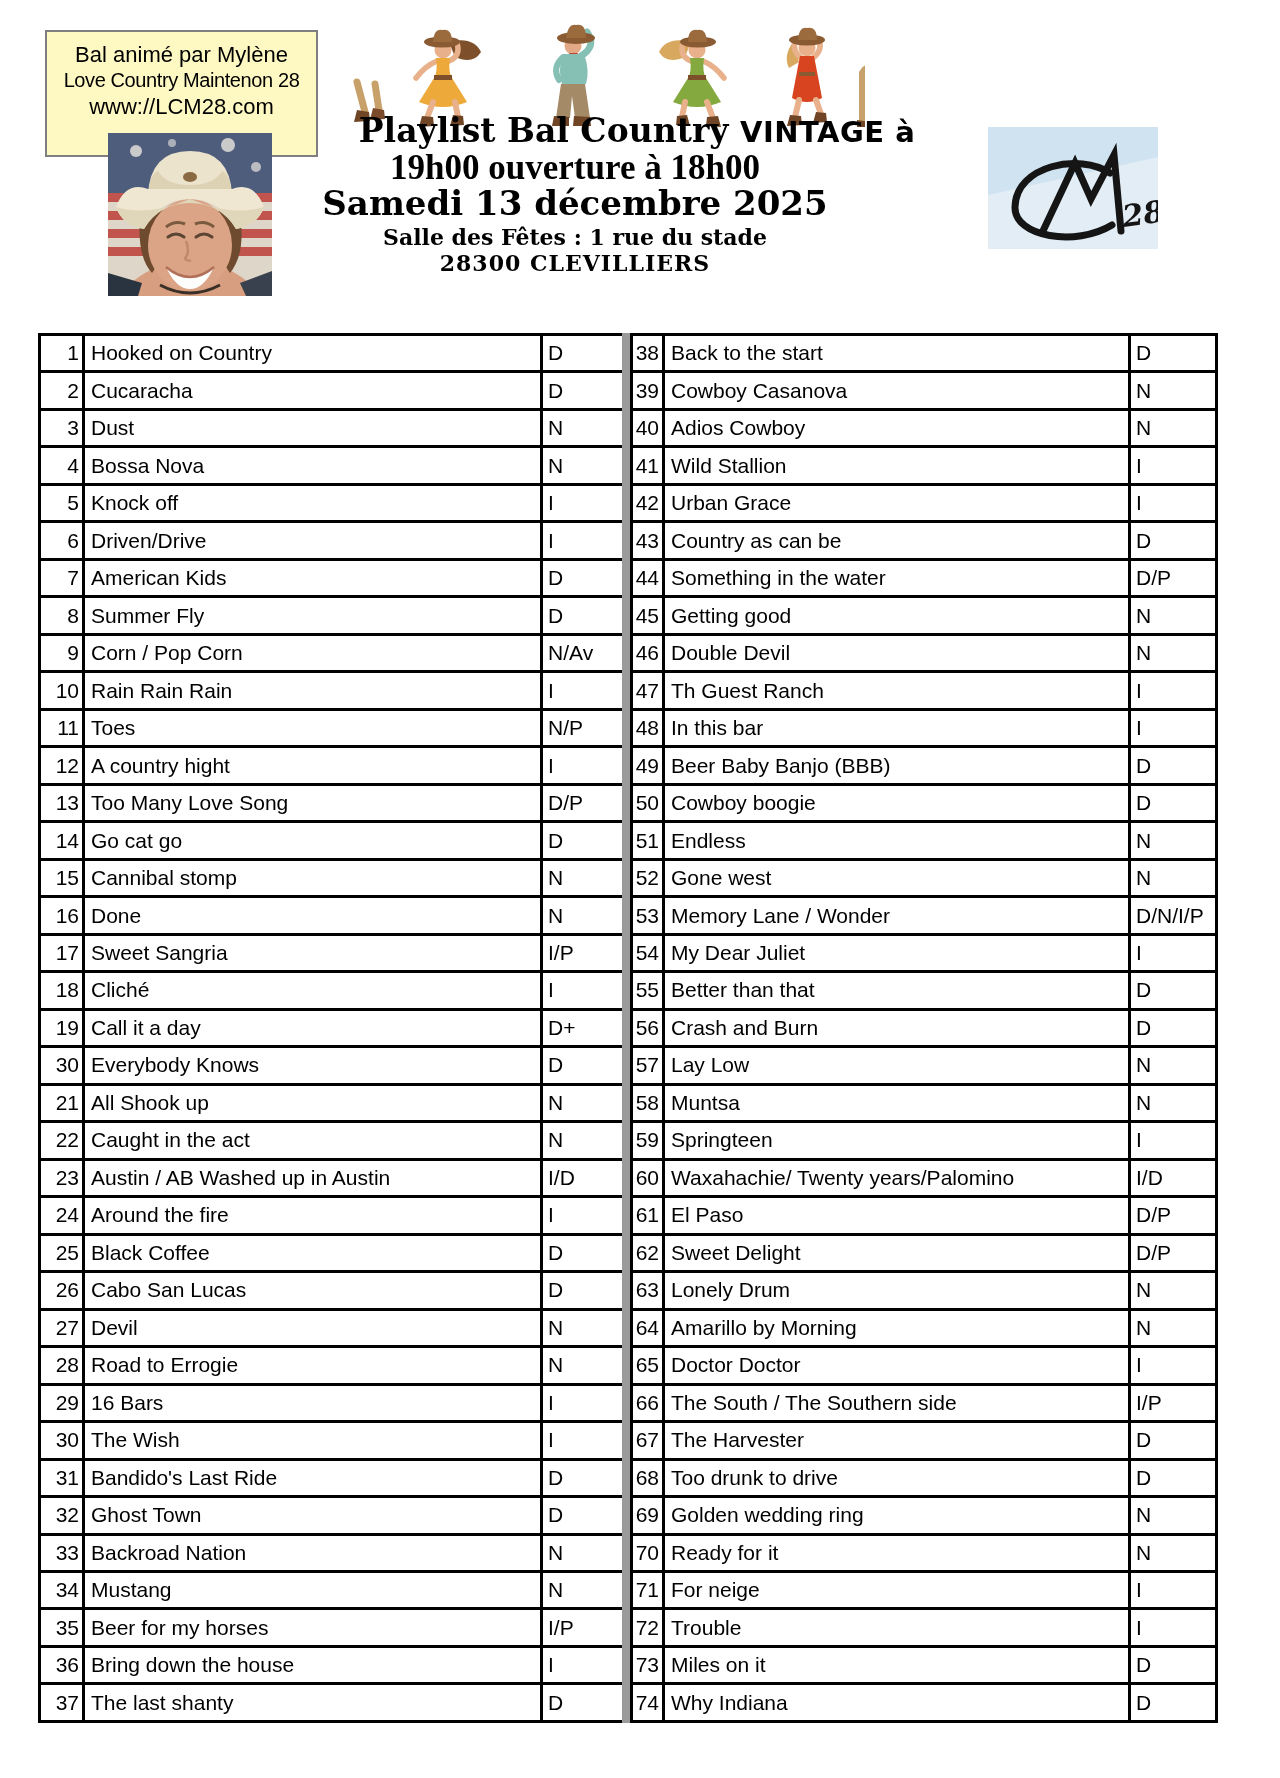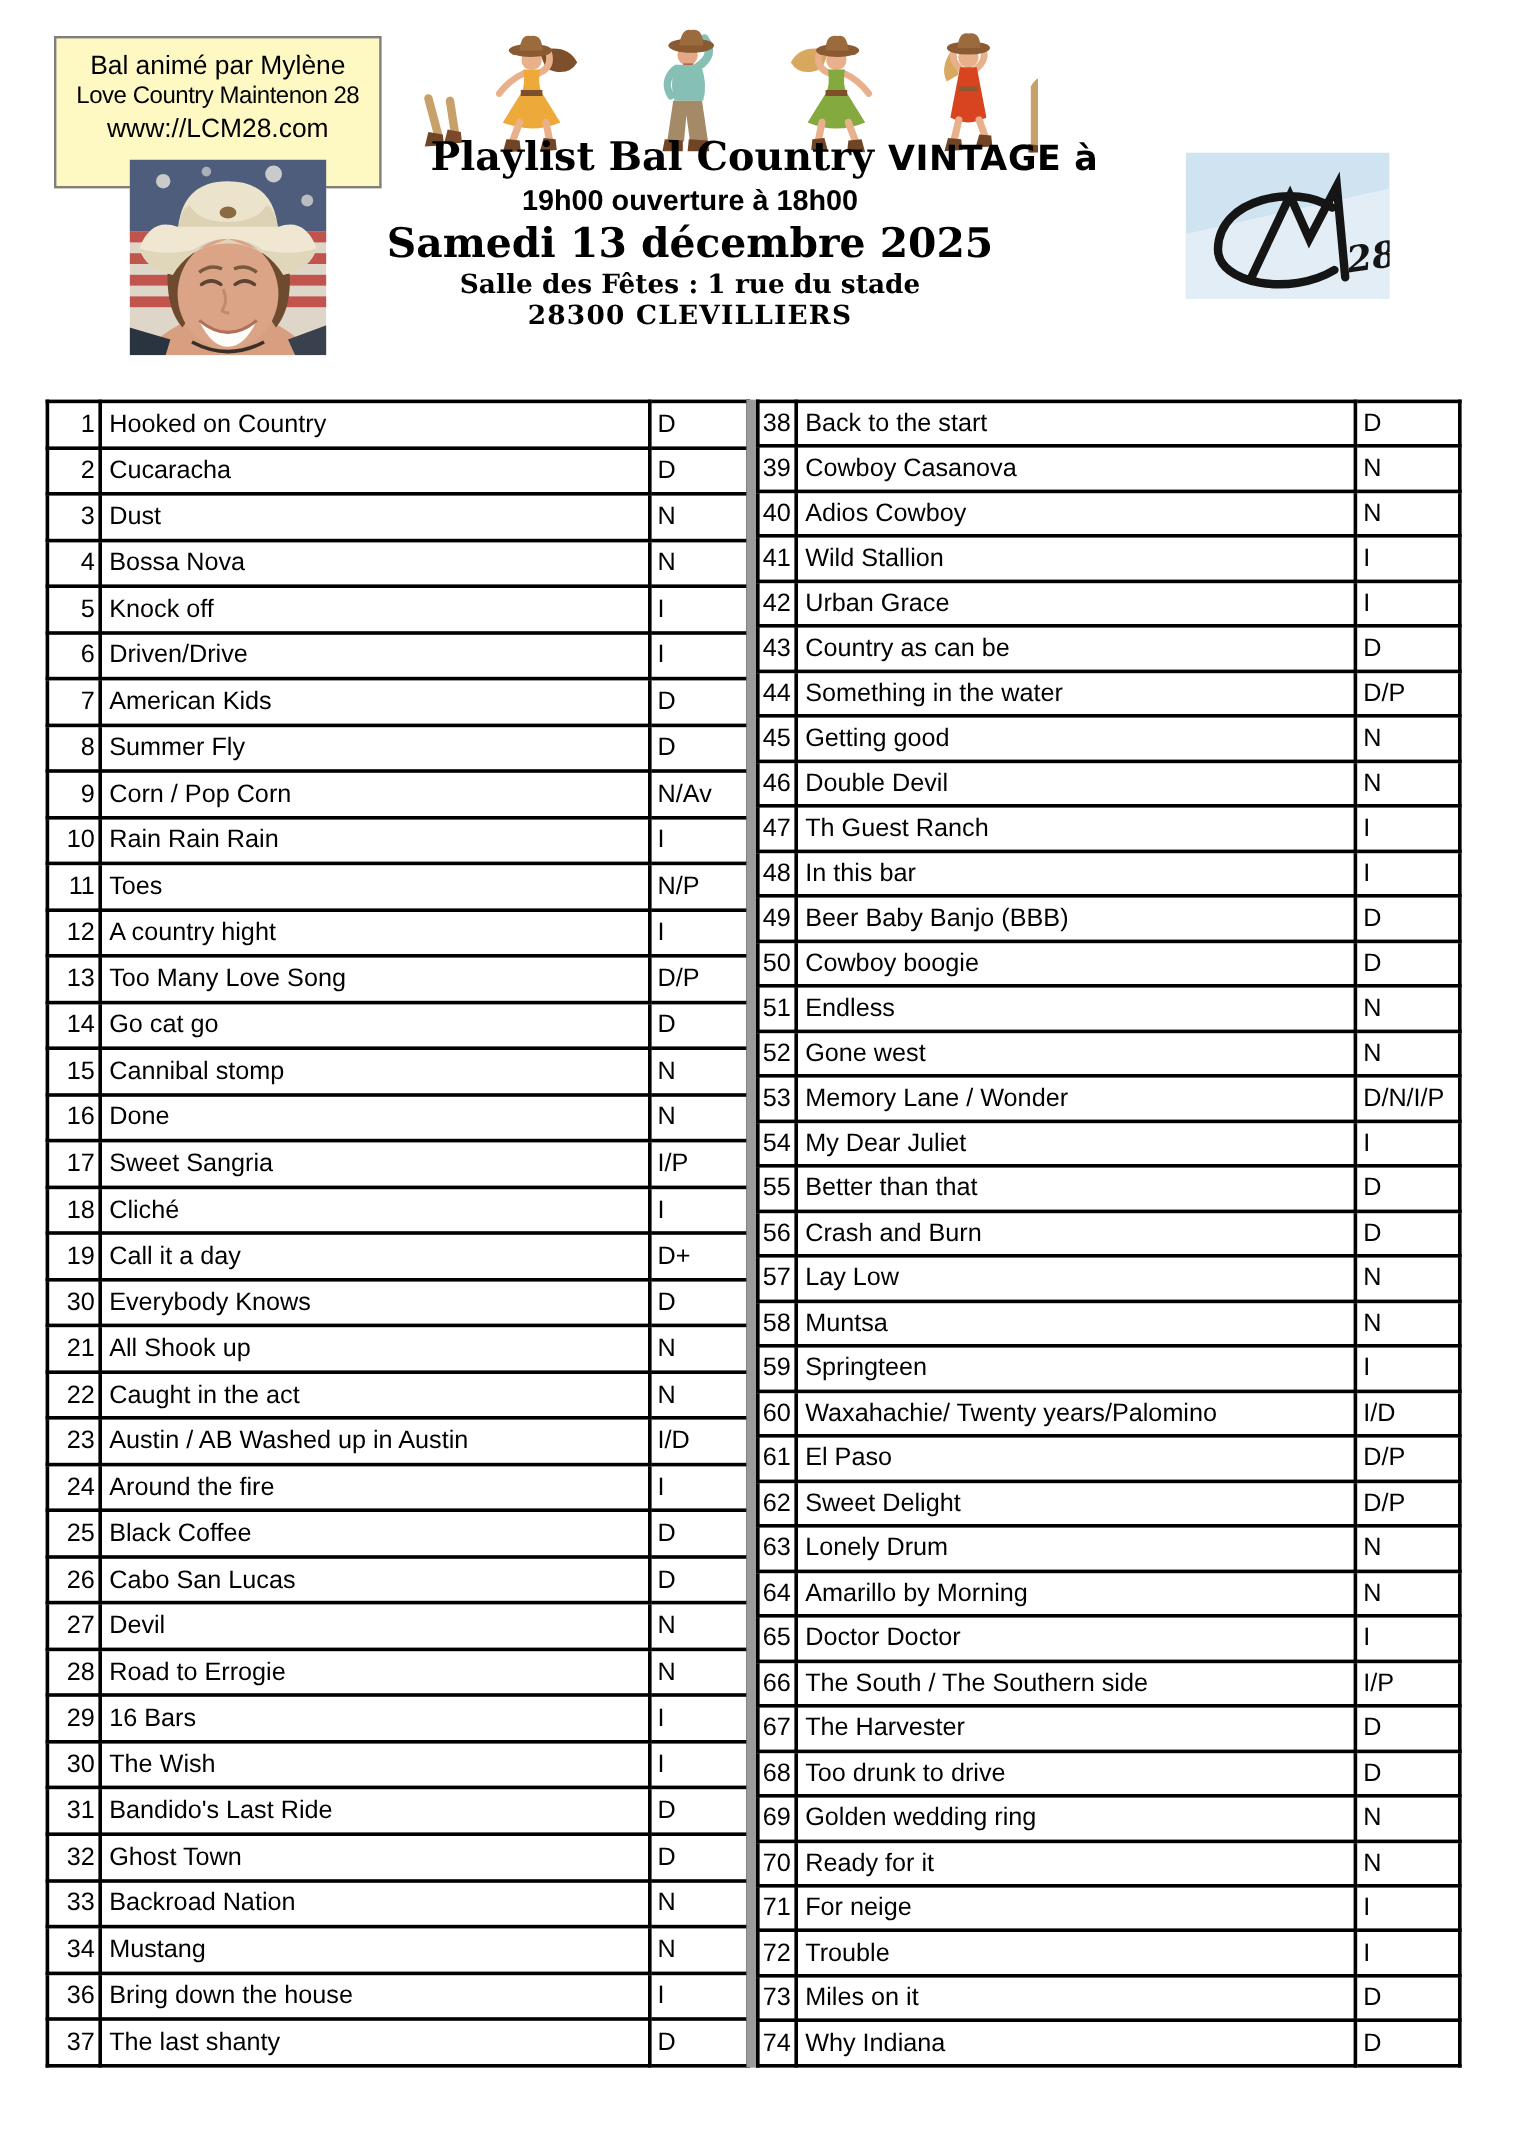--- a/index.html
+++ b/index.html
@@ -31,21 +31,21 @@
   }
   .dancers{
     position:absolute;left:345px;top:24px;width:520px;height:103px;
   }
   .title-block{
     position:absolute;left:285px;top:112px;width:580px;text-align:center;z-index:2;
   }
   .t1{font-family:"DejaVu Serif",serif;font-weight:700;font-size:33px;line-height:38px;
       white-space:nowrap;position:relative;left:62px;}
   .t1 .sans{font-family:"DejaVu Sans","Liberation Sans",sans-serif;font-weight:700;font-size:29px;letter-spacing:0.5px;text-align:right;}
-  .t2{font-family:Liberation Sans, sans-serif;font-weight:700;font-size:24px;line-height:33px;}
+  .t2{font-family:Liberation Serif, serif;font-weight:700;font-size:35px;line-height:33px;}
   .t3{font-family:"DejaVu Serif",serif;font-weight:700;font-size:34px;line-height:38px;}
   .t4{font-family:"DejaVu Serif",serif;font-weight:700;font-size:22px;line-height:26px;margin-top:2px;}
   .t5{font-family:"DejaVu Serif",serif;font-weight:700;font-size:22px;line-height:26px;letter-spacing:1px;}
   .logo{
     position:absolute;left:988px;top:127px;width:170px;height:122px;
   }
   
   .songs{
     position:absolute;top:333px;height:1390px;border-collapse:collapse;
     table-layout:fixed;background:#fff;
@@ -407,20 +407,25 @@
         <td class="title">Backroad Nation</td>
         <td class="code">N</td>
       </tr>
 
       <tr>
         <td class="num">34</td>
         <td class="title">Mustang</td>
         <td class="code">N</td>
       </tr>
 
+      <tr>
+        <td class="num">35</td>
+        <td class="title">Beer for my horses</td>
+        <td class="code">I/P</td>
+      </tr>
 
       <tr>
         <td class="num">36</td>
         <td class="title">Bring down the house</td>
         <td class="code">I</td>
       </tr>
 
       <tr>
         <td class="num">37</td>
         <td class="title">The last shanty</td>

